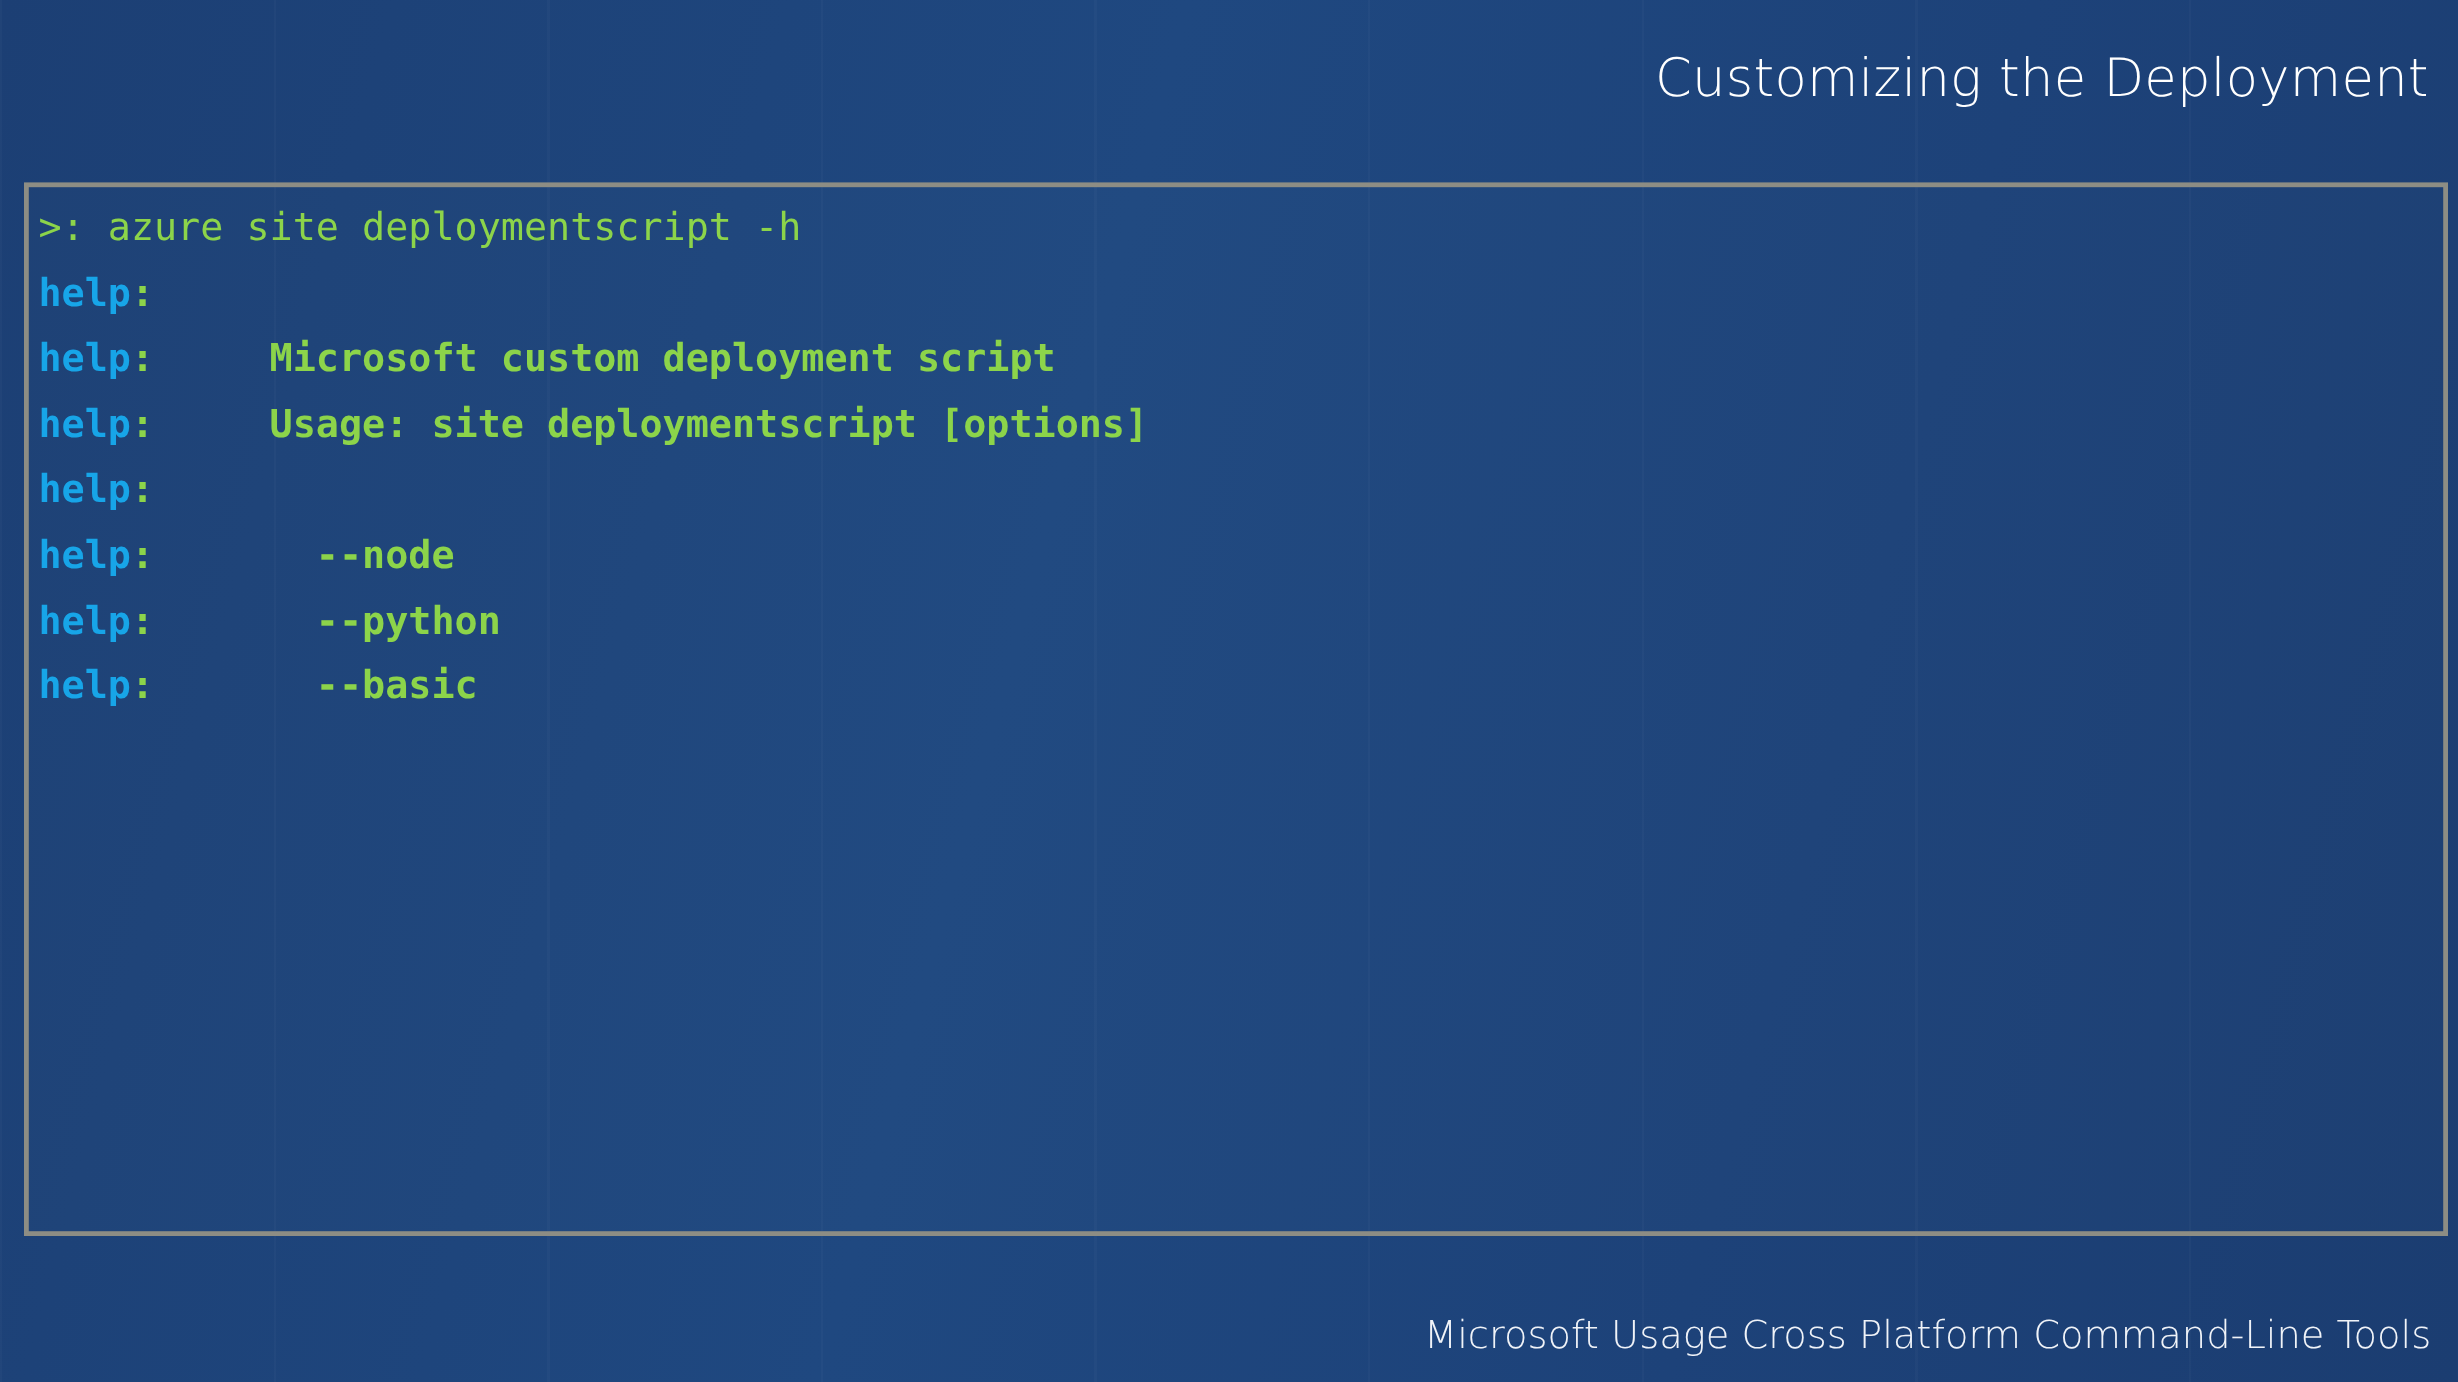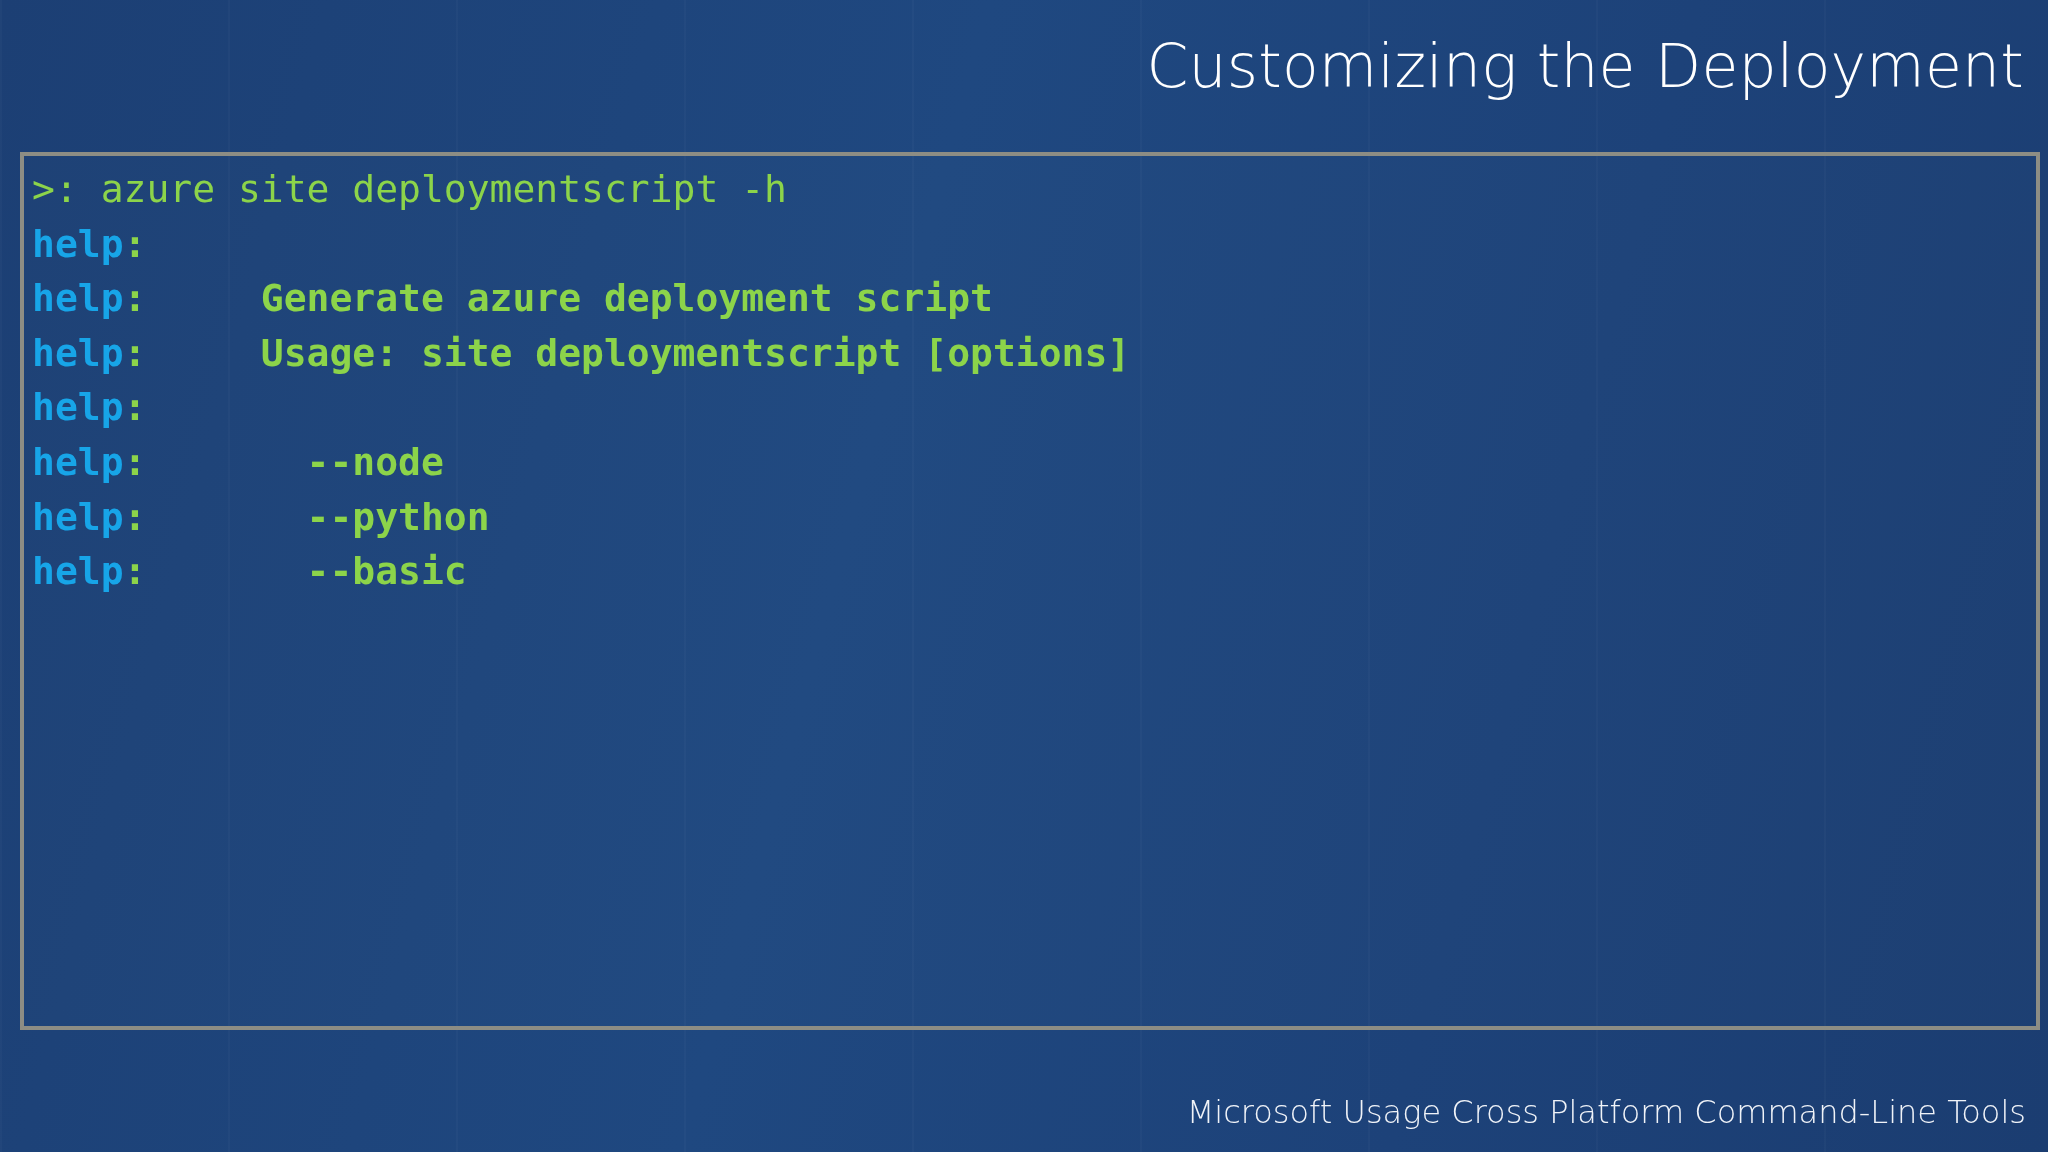--- a/index.html
+++ b/index.html
@@ -35,21 +35,21 @@
     left: 0;
     right: 24px;
     height: 100px;
     display: flex;
     align-items: center;
     justify-content: flex-end;
   }
   #page-title {
     color: #ffffff;
     font-family: "DejaVu Sans", "Liberation Sans", sans-serif;
-    font-size: 60px;
+    font-size: 44px;
     font-weight: 300;
     letter-spacing: 0.2px;
     white-space: nowrap;
     line-height: 1;
   }
 
   
   #terminal {
     position: absolute;
     left: 20px;
@@ -66,21 +66,21 @@
     left: 8px;
     top: 6px;
     right: 0;
     bottom: 0;
   }
   .term-line {
     height: 54.6px;
     line-height: 54.6px;
     white-space: pre;
     font-family: "DejaVu Sans Mono", "Liberation Mono", monospace;
-    font-size: 38px;
+    font-size: 32px;
     letter-spacing: 0px;
   }
   .seg { white-space: pre; }
   .seg.prompt   { color: #8cd44a; font-weight: 400; }
   .seg.cmd      { color: #8cd44a; font-weight: 400; }
   .seg.helpword { color: #17a5e8; font-weight: bold; margin-top: 16px; }
   .seg.colon    { color: #8cd44a; font-weight: bold; }
   .seg.out      { color: #8cd44a; font-weight: bold; }
 
   
@@ -108,21 +108,21 @@
 <div id="slide">
 
   <div id="title-bar">
     <div id="page-title">Customizing the Deployment</div>
   </div>
 
   <div id="terminal">
     <div id="terminal-lines">
         <div class="term-line"><span class="seg prompt">&gt;:</span><span class="seg cmd"> azure site deploymentscript -h</span></div>
         <div class="term-line"><span class="seg helpword">help</span><span class="seg colon">:</span><span class="seg out"></span></div>
-        <div class="term-line"><span class="seg helpword">help</span><span class="seg colon">:</span><span class="seg out">     Generate azure deployment script</span></div>
+        <div class="term-line"><span class="seg helpword">help</span><span class="seg colon">:</span><span class="seg out">     Microsoft custom deployment script</span></div>
         <div class="term-line"><span class="seg helpword">help</span><span class="seg colon">:</span><span class="seg out">     Usage: site deploymentscript [options]</span></div>
         <div class="term-line"><span class="seg helpword">help</span><span class="seg colon">:</span><span class="seg out"></span></div>
         <div class="term-line"><span class="seg helpword">help</span><span class="seg colon">:</span><span class="seg out">       --node</span></div>
         <div class="term-line"><span class="seg helpword">help</span><span class="seg colon">:</span><span class="seg out">       --python</span></div>
         <div class="term-line"><span class="seg helpword">help</span><span class="seg colon">:</span><span class="seg out">       --basic</span></div>
       </div>
   </div>
 
   <div id="footer">
     <div id="footer-text">Microsoft Usage Cross Platform Command-Line Tools</div>

